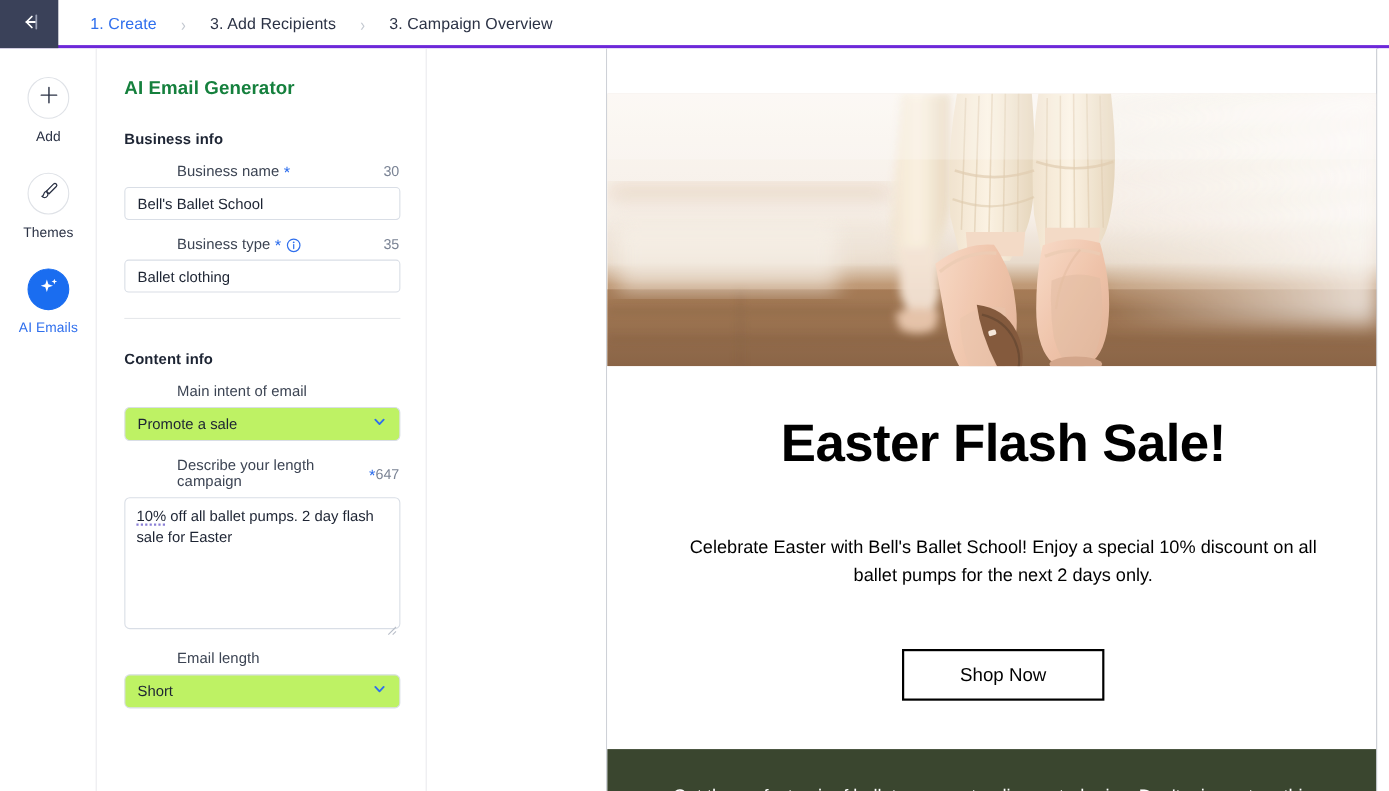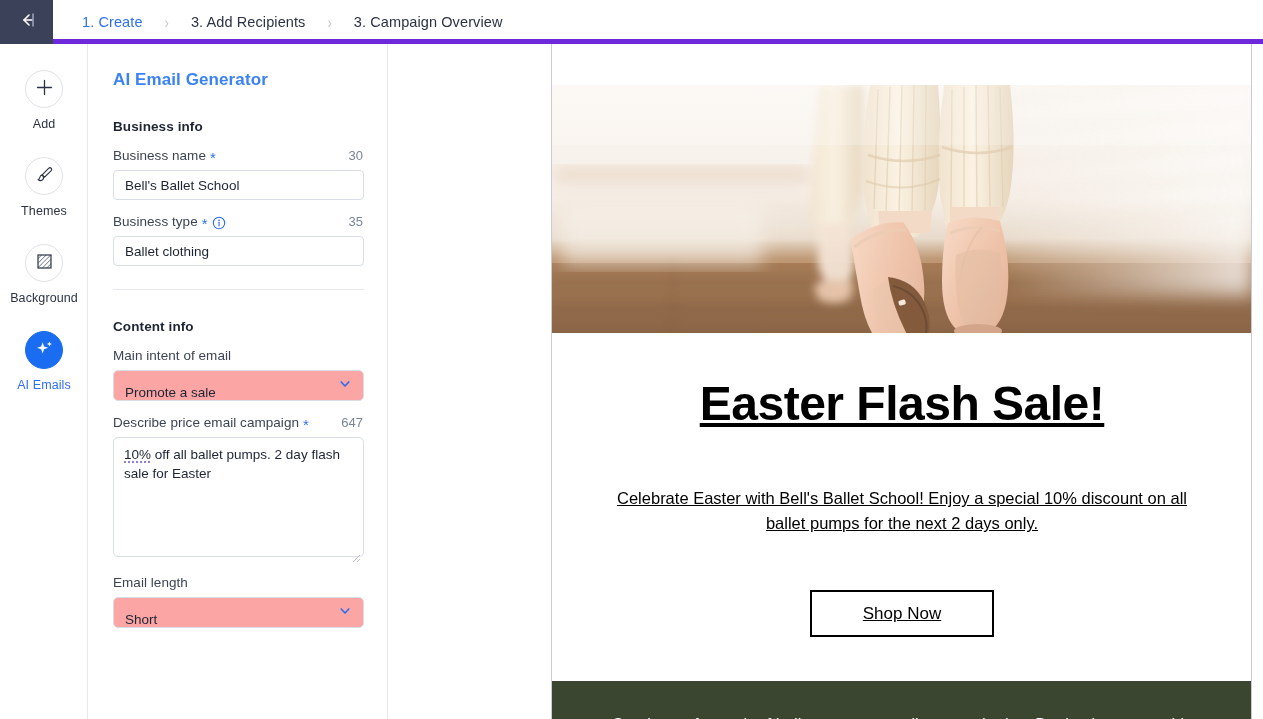--- a/index.html
+++ b/index.html
@@ -8,21 +8,21 @@
     overflow: hidden;
     background: #ffffff;
     font-family: "Liberation Sans", sans-serif;
     -webkit-font-smoothing: antialiased;
   }
 
   
   #topbar {
     position: absolute; left: 0; top: 0; width: 1263px; height: 44px;
     background: #ffffff;
-    border-bottom: 5px solid #6d28d9;
+    border-bottom: 3px solid #6d28d9;
   }
   #back-btn {
     position: absolute; left: 0; top: 0; width: 53px; height: 44px;
     background: #3a4159;
     display: flex; align-items: center; justify-content: center;
     cursor: pointer;
   }
   #breadcrumb {
     position: absolute; left: 82px; top: 0; height: 44px;
     display: flex; align-items: center; gap: 0px;
@@ -58,51 +58,52 @@
   }
   .rail-label.active { color: #2f6fed; }
 
   
   #form-panel {
     position: absolute; left: 88px; top: 44px; width: 300px; height: 675px;
     background: #fff; border-right: 1px solid #e6e8eb;
     padding: 26px 24px 0 25px; overflow: hidden;
   }
   #panel-title {
-    font-size: 17px; font-weight: bold; color: #3b82f6; letter-spacing: .1px;
+    font-size: 17px; font-weight: bold; color: #15803d; letter-spacing: .1px;
   }
   .section-head {
     font-size: 13.5px; font-weight: bold; color: #1d2433;
     margin-top: 29px; letter-spacing: .1px;
   }
   .field { margin-top: 14px; }
   .field-row {
     display: flex; align-items: center; justify-content: space-between;
     margin-bottom: 7px;
+    margin-left: 48px;
   }
   .field-label {
     font-size: 13.5px; color: #3c4453; letter-spacing: .05px;
     display: flex; align-items: center;
   }
   .req { color: #2f6fed; font-size: 15px; margin-left: 4px; line-height: 1; position: relative; top: 2px;}
   .counter { font-size: 13px; color: #7b8495; }
   .info-icon {
     display: inline-flex; margin-left: 4px; cursor: pointer;
     position: relative; top: 1px;
   }
   .txt-input {
     width: 251px; height: 30px; border: 1px solid #d9dee6; border-radius: 4px;
     background: #fff; font-size: 13.5px; color: #1d2433;
     padding: 12px 11px; font-family: inherit; outline: none;
   }
   .divider { width: 251px; height: 1px; background: #e6e8eb; margin-top: 23px; }
 
   .select-box {
     width: 251px; height: 31px; border: 1px solid #d9dee6; border-radius: 5px;
-    background: #fca5a5; display: flex; align-items: flex-end;
+    background: #bef264; display: flex; align-items: center;
     padding: 0 11px; cursor: pointer; position: relative;
   }
   .select-val { font-size: 13.5px; color: #1d2433; }
   .chev { position: absolute; right: 11px; top: 50%; transform: translateY(-50%); }
 
   .ta-wrap { position: relative; width: 251px; }
   .txt-area {
     width: 251px; height: 120px; border: 1px solid #d9dee6; border-radius: 5px;
     background: #fff; padding: 8px 11px; font-size: 13.5px; color: #1d2433;
     font-family: inherit; line-height: 1.42; outline: none; resize: none;
@@ -135,21 +136,21 @@
   #canvas {
     position: absolute; left: 552px; top: 44px; width: 700px; height: 675px;
     background: #fff; border-right: 1px solid #c9cdd3; overflow: hidden;
   }
   #hero {
     position: absolute; left: 0; top: 41px; width: 700px; height: 248px;
     overflow: hidden; background: #f3ece6;
   }
   #hero svg { display: block; width: 700px; height: 248px; }
 
-  #email-body { position: absolute; left: 0; top: 289px; width: 700px; text-decoration: underline; }
+  #email-body { position: absolute; left: 10px; top: 289px; width: 700px; }
   #headline {
     text-align: center; font-size: 48px; font-weight: bold; color: #000;
     letter-spacing: -.5px; margin-top: 46px; line-height: 1.05;
   }
   #subcopy {
     text-align: center; font-size: 16.5px; color: #000; line-height: 1.5;
     margin: 57px auto 0; width: 600px;
   }
   #cta-wrap { display: flex; justify-content: center; margin-top: 54px; }
   #cta-btn {
@@ -214,35 +215,20 @@
       <span>
         <svg width="19" height="19" viewBox="0 0 19 19" fill="none">
           <path d="M13.8 3.2 a1.7 1.7 0 0 1 2.4 2.4 L9.6 12.2 l-2.4-2.4 z" stroke="#2b3245" stroke-width="1.15" stroke-linejoin="round"></path>
           <path d="M7.2 9.8 c-1.6 .5 -2.3 1.7 -2.6 3.2 -.15 .8 -.7 1.3 -1.5 1.5 1.1 1.1 2.6 1.4 3.8 .8 1.1 -.55 1.7 -1.5 1.7 -2.7 z" stroke="#2b3245" stroke-width="1.15" stroke-linejoin="round"></path>
         </svg>
       </span>
     </div>
     <div class="rail-label">Themes</div>
   </div>
 
-  <div class="rail-item">
-    <div class="rail-circle">
-      <span>
-        <svg width="19" height="19" viewBox="0 0 19 19">
-          <defs>
-            <pattern id="hatch" width="3.2" height="3.2" patternUnits="userSpaceOnUse" patternTransform="rotate(45)">
-              <line x1="0" y1="0" x2="0" y2="3.2" stroke="#2b3245" stroke-width="1"></line>
-            </pattern>
-          </defs>
-          <rect x="3" y="3" width="13" height="13" fill="url(#hatch)" stroke="#2b3245" stroke-width="1.2"></rect>
-        </svg>
-      </span>
-    </div>
-    <div class="rail-label">Background</div>
-  </div>
 
   <div class="rail-item">
     <div class="rail-circle filled">
       <span>
         <svg width="21" height="21" viewBox="0 0 21 21">
           <path d="M8.6 4.2 L10 8.4 L14.2 9.8 L10 11.2 L8.6 15.4 L7.2 11.2 L3 9.8 L7.2 8.4 Z" fill="#ffffff"></path>
           <path d="M15.4 3.4 L16.1 5.3 L18 6 L16.1 6.7 L15.4 8.6 L14.7 6.7 L12.8 6 L14.7 5.3 Z" fill="#ffffff"></path>
         </svg>
       </span>
     </div>
@@ -300,21 +286,21 @@
         <svg width="14" height="14" viewBox="0 0 14 14" fill="none">
           <path d="M3.2 5 L7 9 L10.8 5" stroke="#2f6fed" stroke-width="1.7" stroke-linecap="round" stroke-linejoin="round"></path>
         </svg>
       </span>
     </div>
   </div>
 
   <div class="field">
     <div class="field-row">
       <span class="field-label">
-        <span>Describe price email campaign</span>
+        <span>Describe your length campaign</span>
         <span class="req">*</span>
       </span>
       <span class="counter">647</span>
     </div>
     <div class="ta-wrap">
       <textarea class="txt-area" style="color: transparent; caret-color: rgb(29, 36, 51);">10% off all ballet pumps. 2 day flash sale for Easter</textarea>
       <div class="ta-overlay"><span class="spell">10%</span><span> off all ballet pumps. 2 day flash sale for Easter</span></div>
       <span class="resize-grip">
         <svg width="9" height="9" viewBox="0 0 9 9">
           <path d="M8 1 L1 8 M8 5 L5 8" stroke="#b9bfc9" stroke-width="1"></path>

